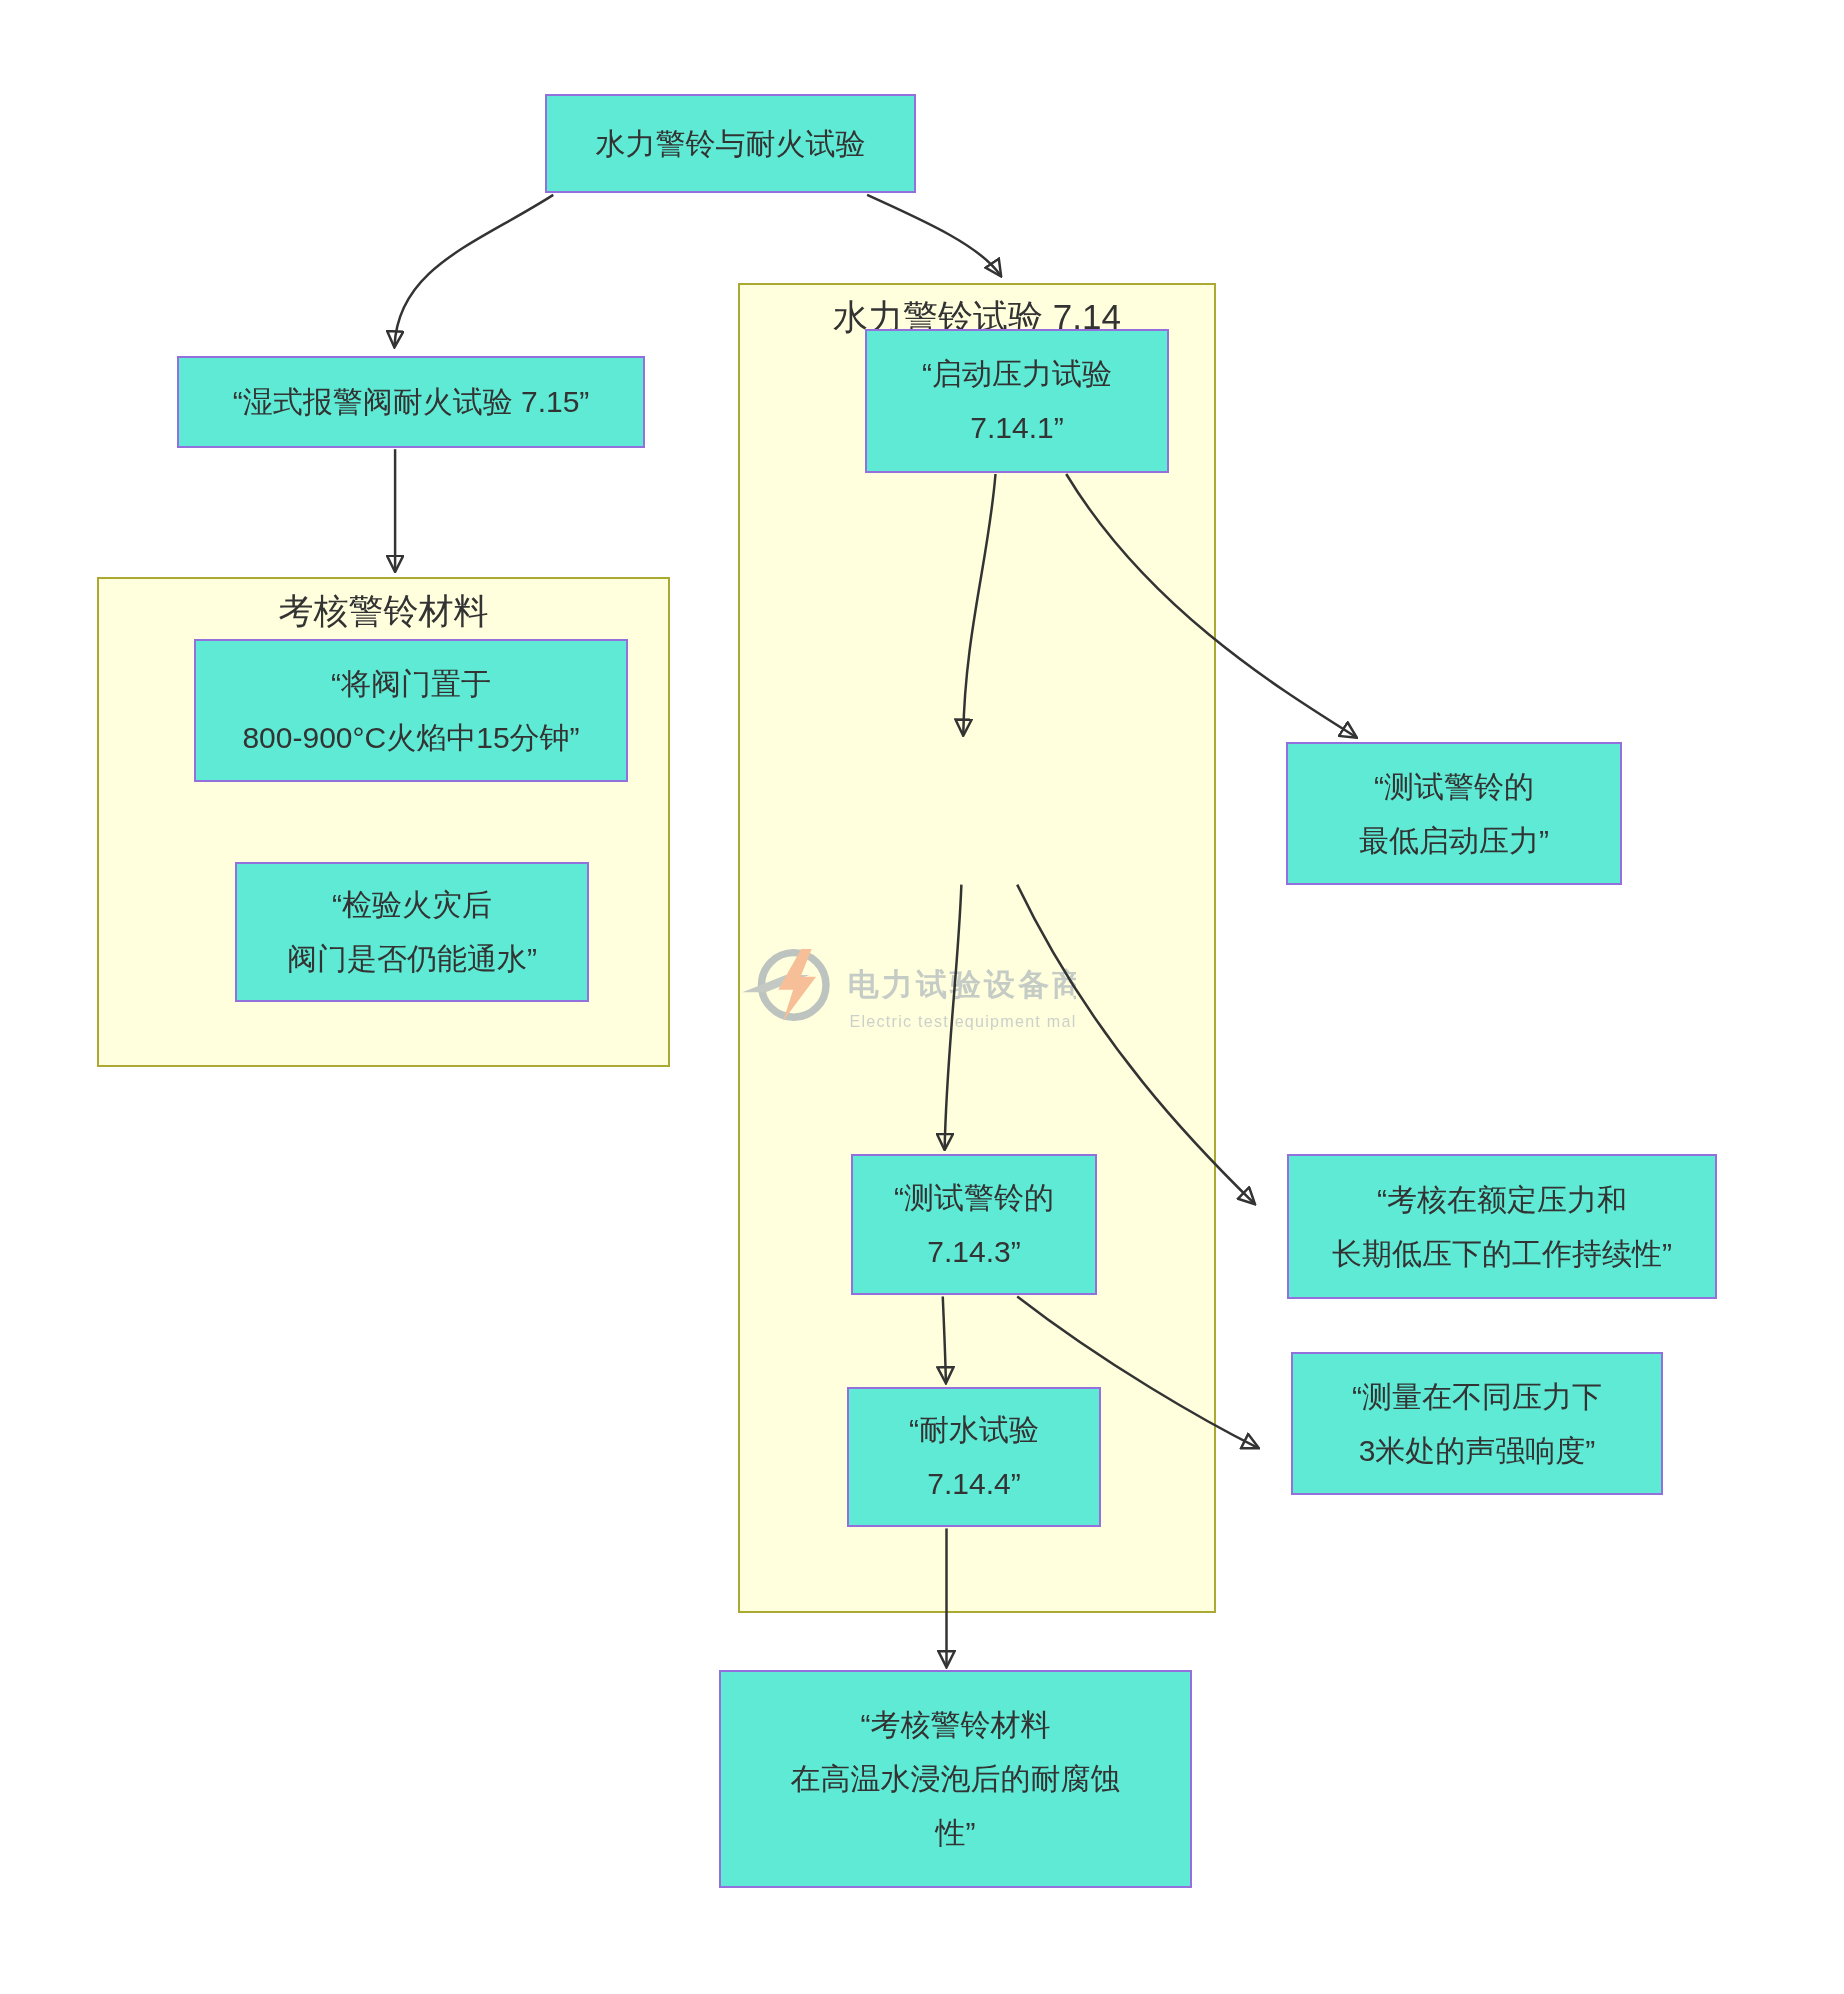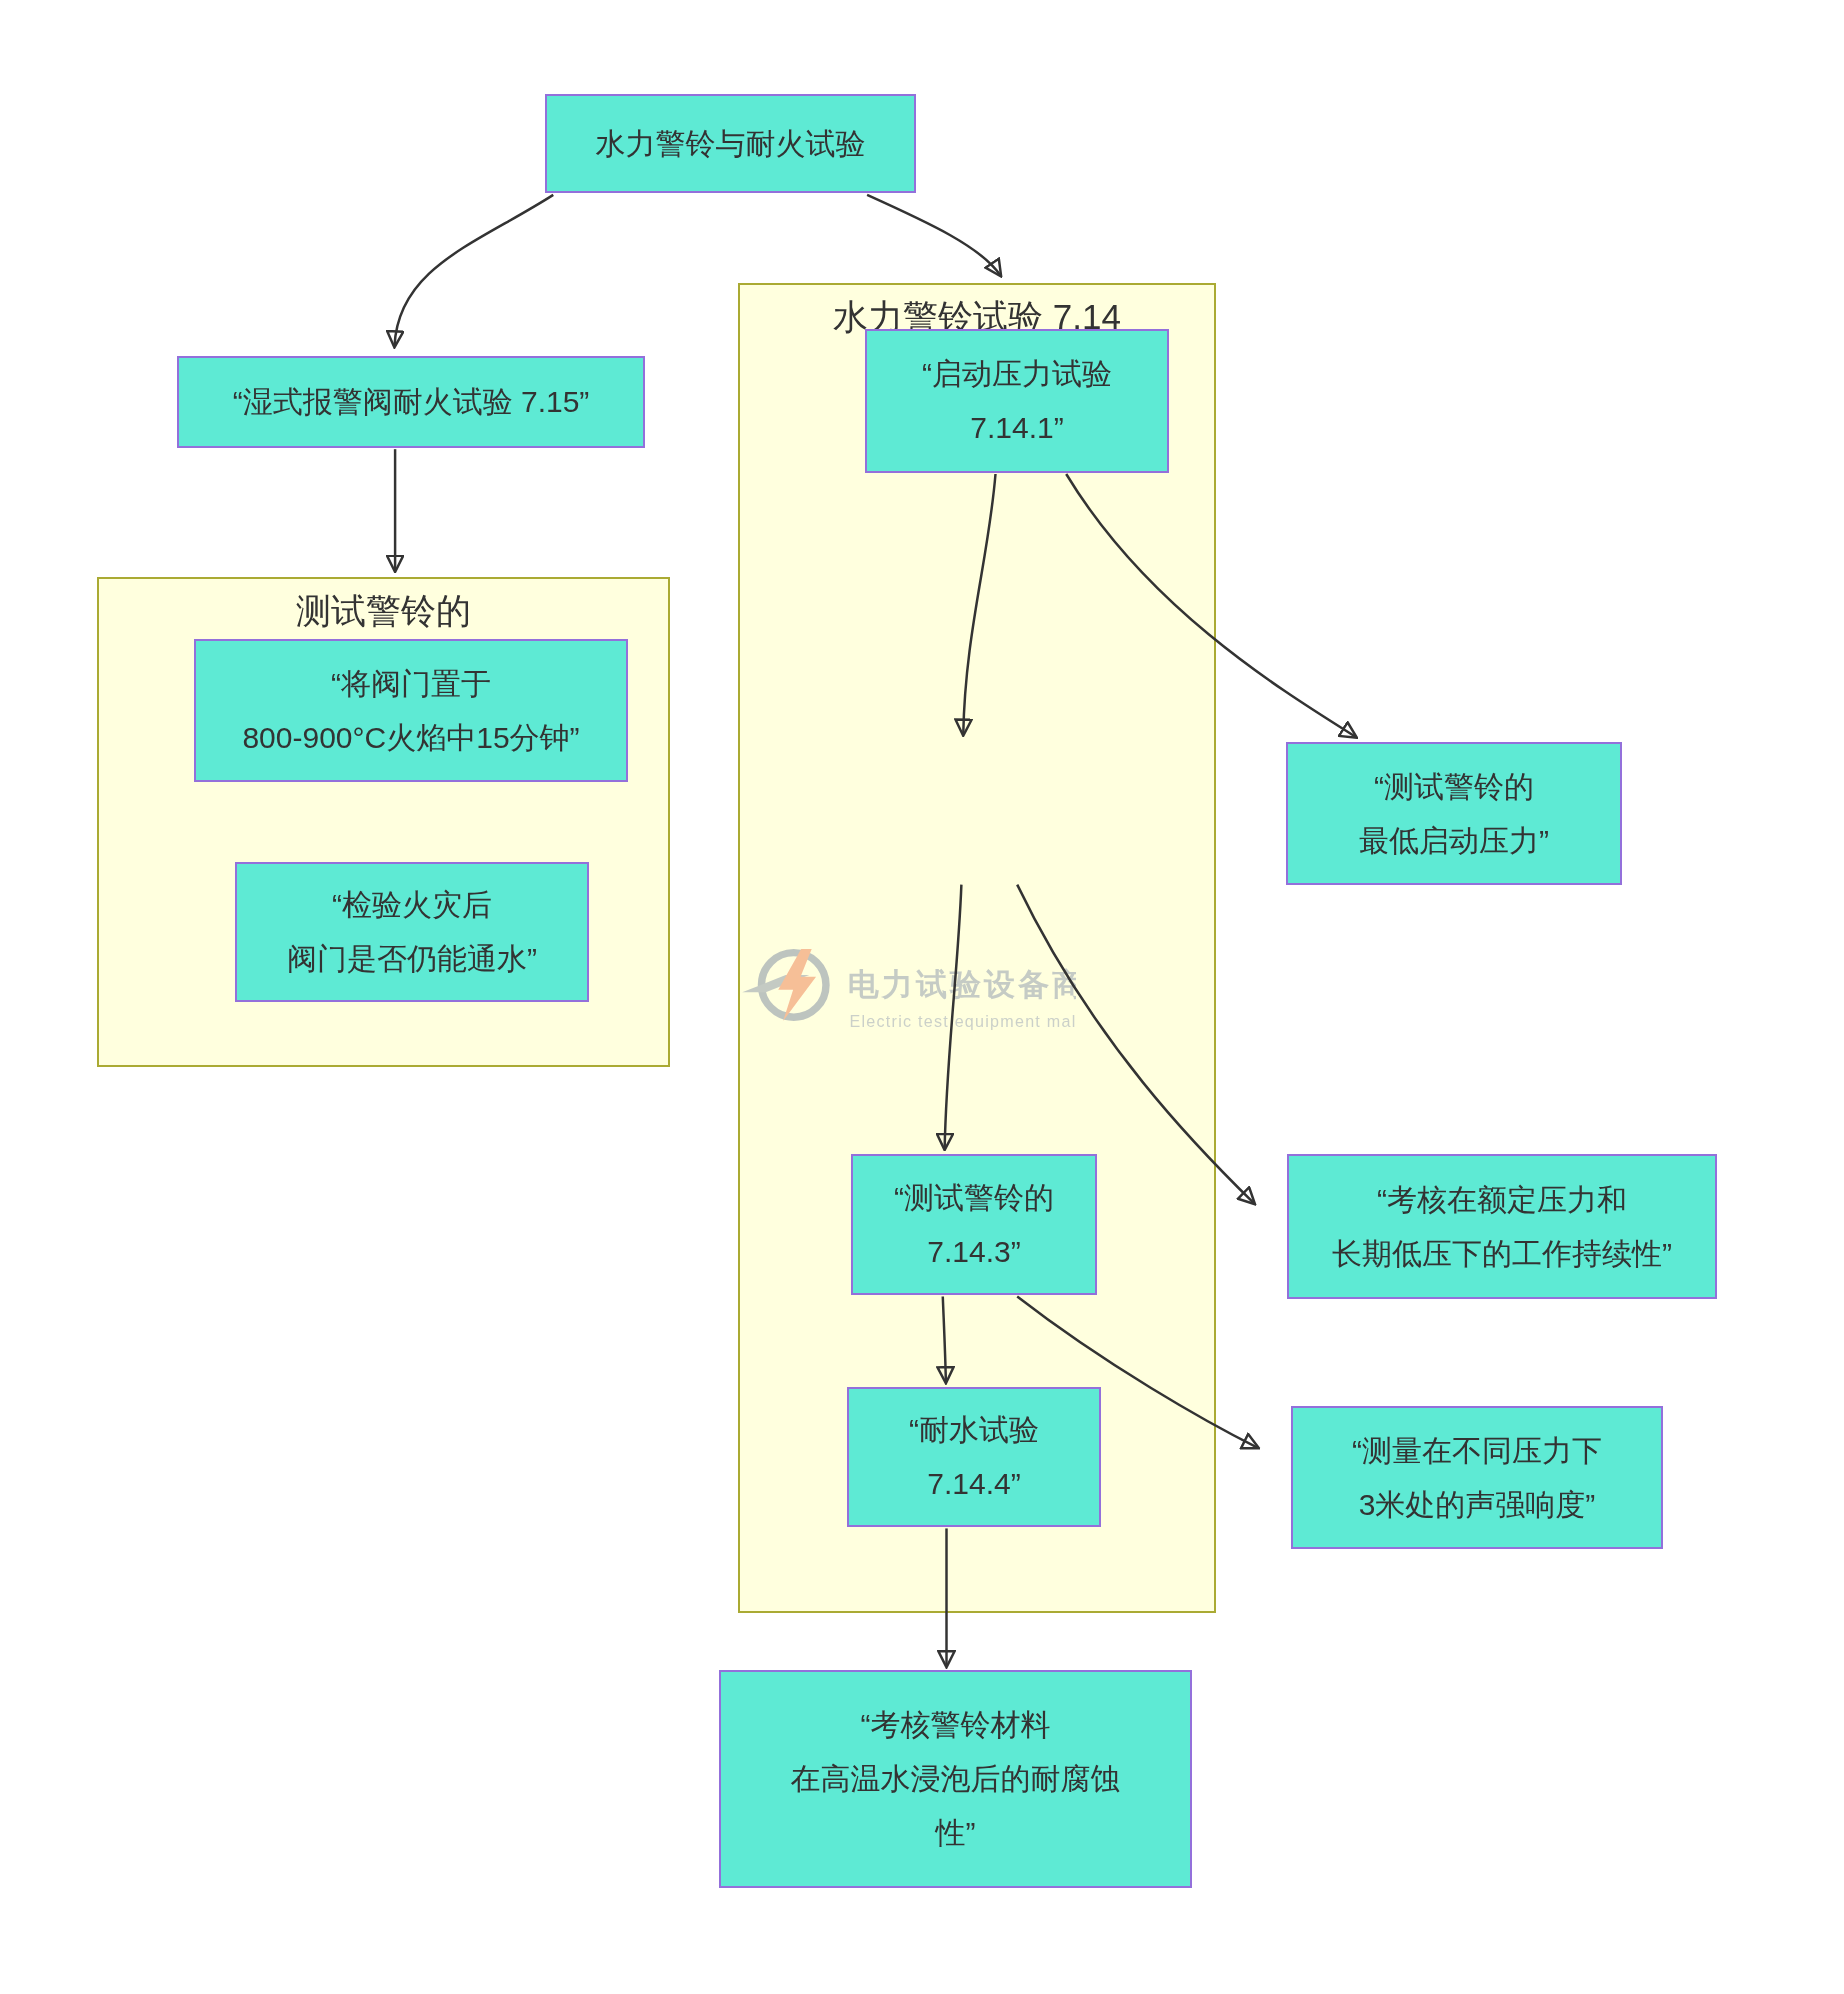--- a/index.html
+++ b/index.html
@@ -58,21 +58,21 @@
     opacity:0.5;
     z-index:2;
   }
 </style>
 </head>
 <body>
 
 <div class="stage">
 
   <div class="cluster" style="left:97px;top:577px;width:573px;height:490px;">
-    <div class="cluster-title">测试警铃的</div>
+    <div class="cluster-title">考核警铃材料</div>
   </div>
 
   <div class="cluster" style="left:738px;top:283px;width:478px;height:1330px;">
     <div class="cluster-title">水力警铃试验 7.14</div>
   </div>
 
   <div class="watermark">
     <svg width="335" height="118" viewBox="0 0 540 190">
       <circle cx="85" cy="90" r="52" fill="none" stroke="#7E8BA1" stroke-width="12"></circle>
       <polygon points="2,102 72,74 110,74 40,102" fill="#8A96AA"></polygon>
@@ -119,21 +119,21 @@
 
   <div class="node" style="left:819px;top:1387px;width:254px;height:140px;">“耐水试验
 7.14.4”</div>
 
   <div class="node" style="left:1258px;top:742px;width:336px;height:143px;">“测试警铃的
 最低启动压力”</div>
 
   <div class="node" style="left:1259px;top:1154px;width:430px;height:145px;">“考核在额定压力和
 长期低压下的工作持续性”</div>
 
-  <div class="node" style="left:1263px;top:1406px;width:372px;height:143px;">“测量在不同压力下
+  <div class="node" style="left:1263px;top:1352px;width:372px;height:143px;">“测量在不同压力下
 3米处的声强响度”</div>
 
   <div class="node" style="left:691px;top:1670px;width:473px;height:218px;">“考核警铃材料
 在高温水浸泡后的耐腐蚀
 性”</div>
 
 </div>
 
 
 </body></html>

